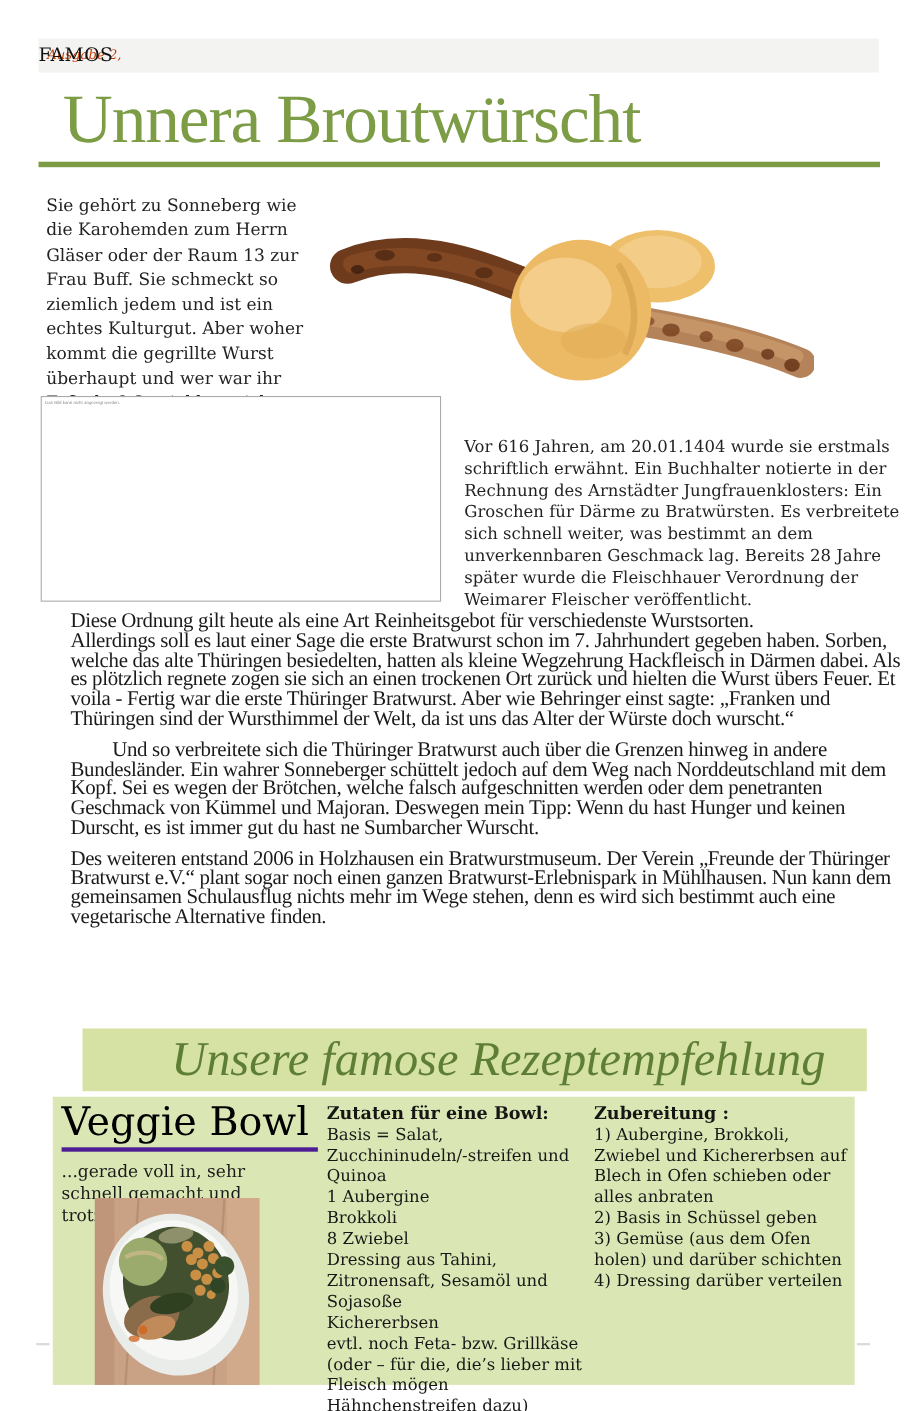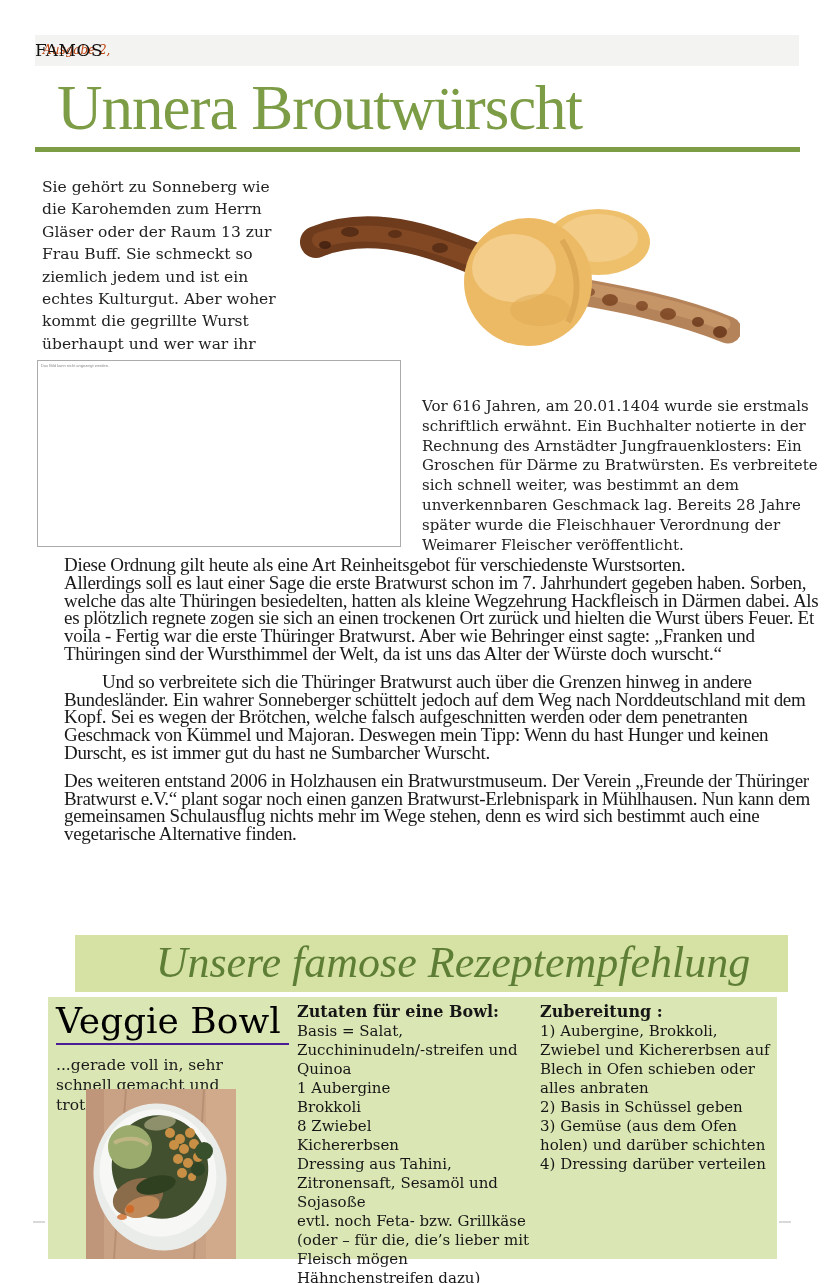--- a/index.html
+++ b/index.html
@@ -39,21 +39,21 @@
   .indent{text-indent:38px;}
 
   
   .banner{position:absolute;left:75px;top:935px;width:670px;height:57px;background:#d5e2a4;
           font-family:"Liberation Serif",serif;font-style:italic;font-size:44px;line-height:56px;
           color:#5e7e35;text-align:center;white-space:nowrap;padding-left:43px;}
 
   
   .recipe{position:absolute;left:48px;top:997px;width:729px;height:262px;background:#dae7b4;}
   .bowl-title{position:absolute;left:8px;top:2px;font-size:36px;line-height:44px;color:#000;
-              display:inline-block;border-bottom:2px solid #4c1d95;padding-right:8px;}
+              display:inline-block;border-bottom:4px solid #4c1d95;padding-right:8px;}
   .tagline{position:absolute;left:8px;top:58px;width:222px;font-size:15.5px;line-height:20px;color:#1a1a1a;}
   .bowl-photo{position:absolute;left:38px;top:92px;width:150px;height:170px;}
   .col{position:absolute;top:5px;font-size:15px;line-height:19px;color:#161616;}
   .col-z{left:249px;width:238px;}
   .col-s{left:492px;width:236px;}
   .col-head{font-weight:bold;font-size:16px;margin:0 0 1px 0;}
 
   
   .dash{position:absolute;top:1221px;width:12px;height:2px;background:#d9d9d9;}
   .dash-l{left:33px;} .dash-r{left:779px;}
@@ -164,22 +164,22 @@
       </svg>
     </div>
 
     <div class="col col-z">
       <p class="col-head">Zutaten für eine Bowl:</p>
       <div>
           <div>Basis = Salat, Zucchininudeln/-streifen und Quinoa</div>
           <div>1 Aubergine</div>
           <div>Brokkoli</div>
           <div>8 Zwiebel</div>
+          <div>Dressing aus Tahini, Zitronensaft, Sesamöl und Sojasoße</div>
           <div>Kichererbsen</div>
-          <div>Dressing aus Tahini, Zitronensaft, Sesamöl und Sojasoße</div>
           <div>evtl. noch Feta- bzw. Grillkäse (oder – für die, die’s lieber mit Fleisch mögen Hähnchenstreifen dazu)</div>
         </div>
     </div>
 
     <div class="col col-s">
       <p class="col-head">Zubereitung :</p>
       <div>
           <div>1) Aubergine, Brokkoli, Zwiebel und Kichererbsen auf Blech in Ofen schieben oder alles anbraten</div>
           <div>2) Basis in Schüssel geben</div>
           <div>3) Gemüse (aus dem Ofen holen) und darüber schichten</div>

